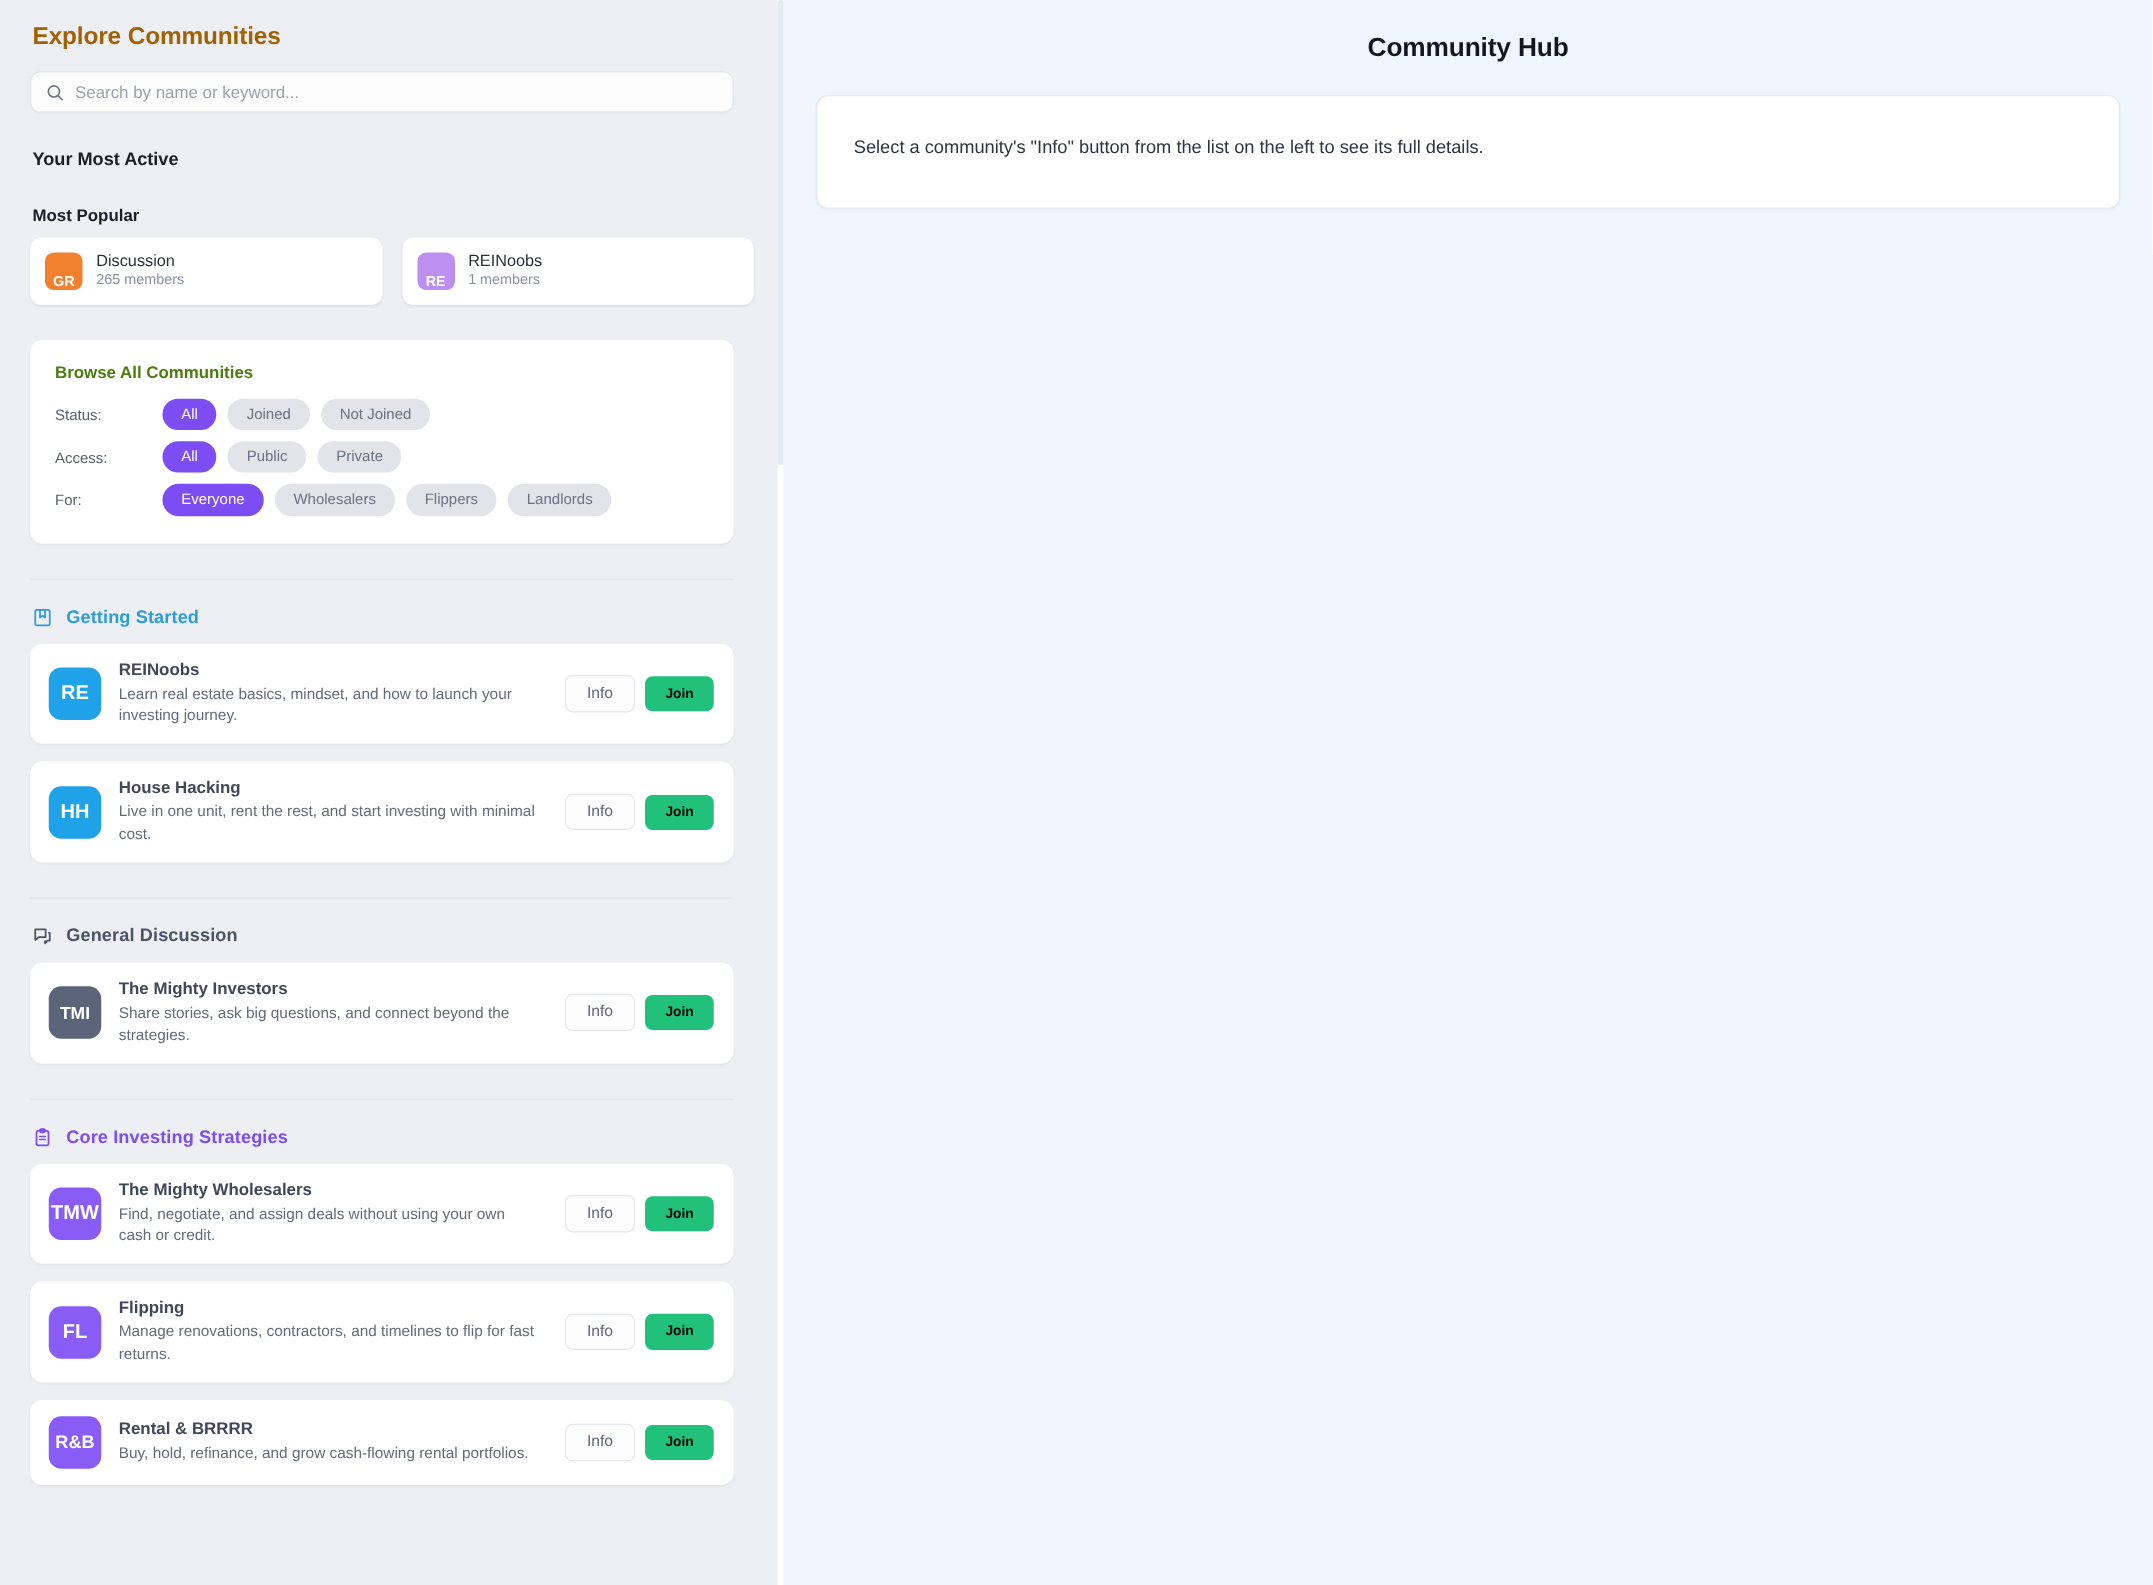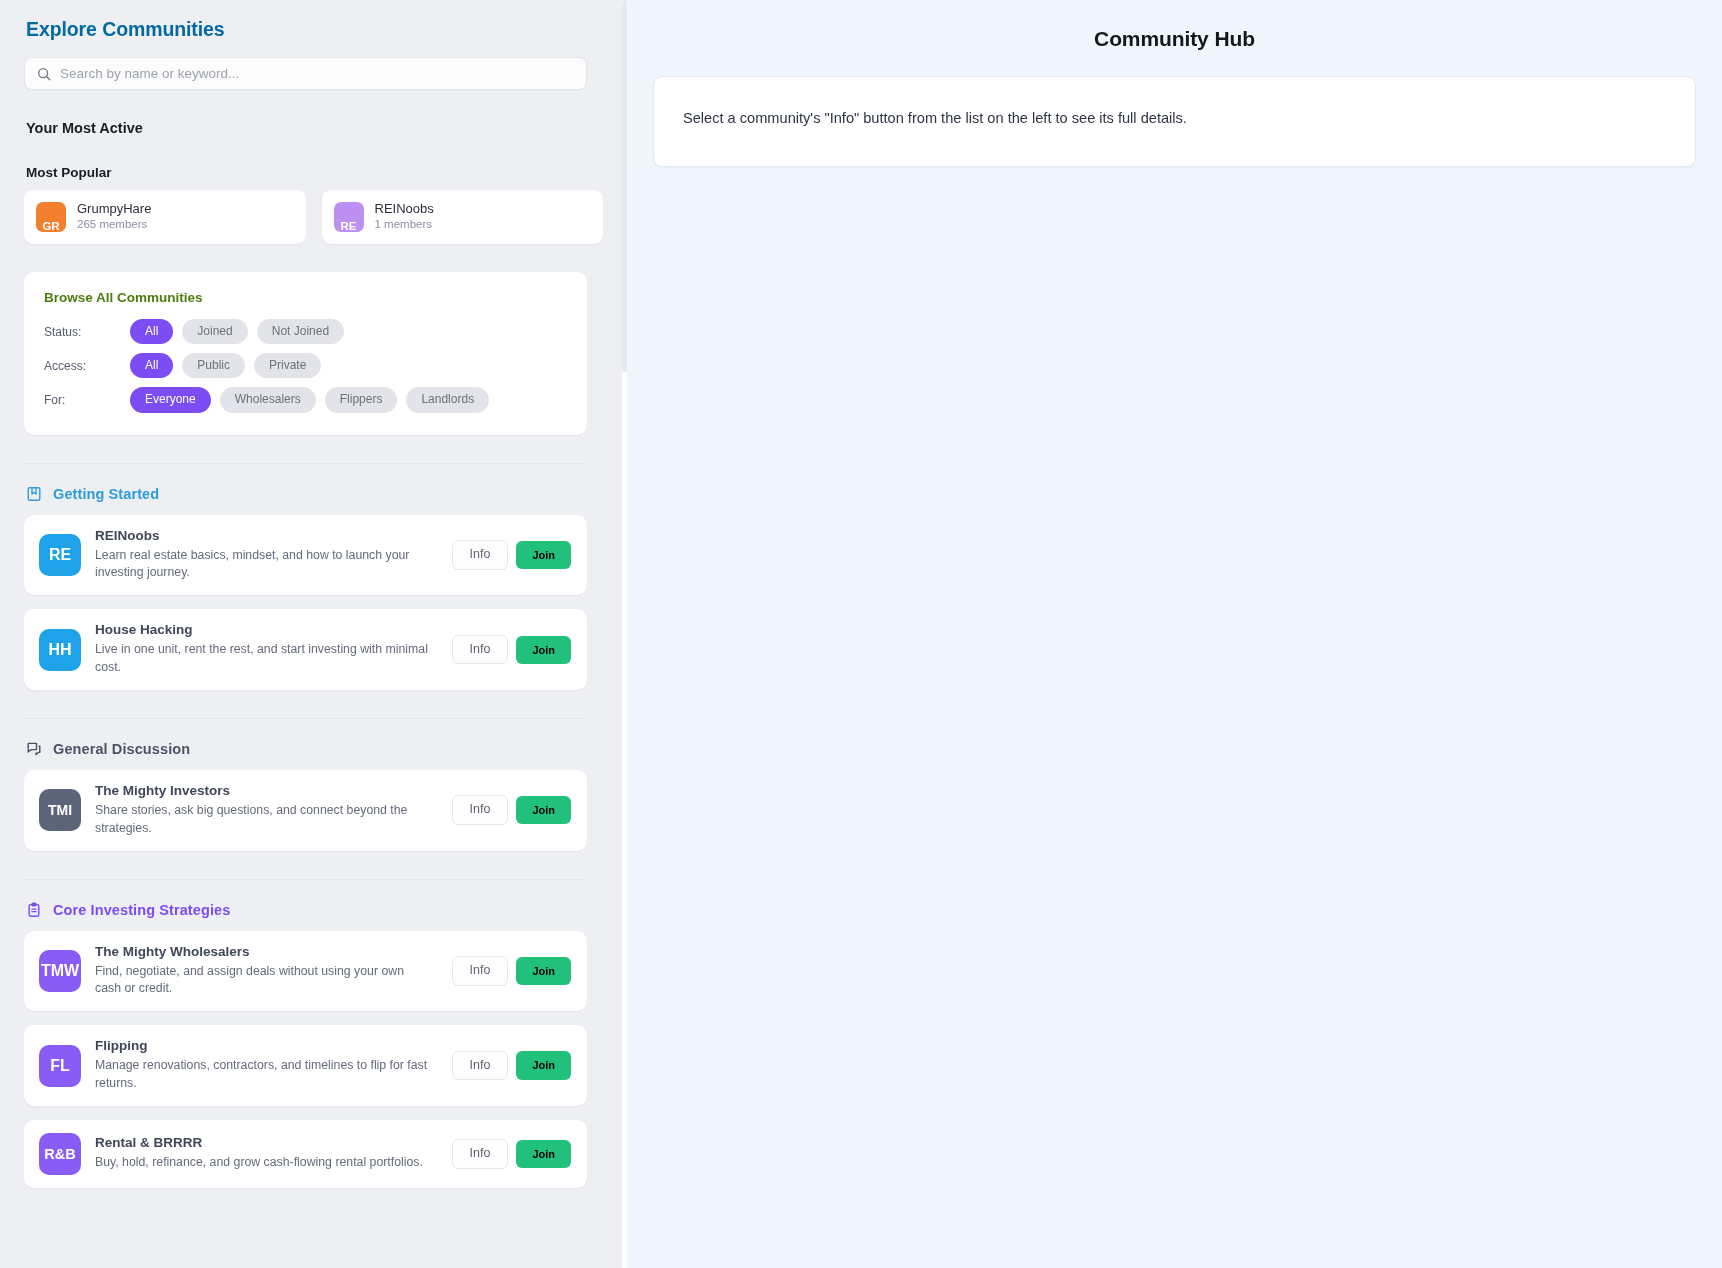--- a/index.html
+++ b/index.html
@@ -18,21 +18,21 @@
     position: relative;
     overflow: hidden;
     padding: 0;
   }
   .left-scroll {
     width: 627px; height: 1268px;
     padding: 18px 24px 0 24px;
     position: relative;
   }
   .explore-title {
-    font-size: 19.5px; font-weight: bold; color: #0369a1;
+    font-size: 19.5px; font-weight: bold; color: #a16207;
     letter-spacing: -0.1px; margin: 0 0 16px 2px;
   }
   .search-wrap {
     height: 33px; background: #FCFCFD;
     border: 1px solid #E3E6EB; border-radius: 8px;
     display: flex; align-items: center; gap: 9px;
     padding: 0 12px; width: 563px;
     box-shadow: 0 1px 1px rgba(16,24,40,.03);
   }
   .search-icon { width: 14px; height: 14px; flex: 0 0 auto; display:block; }
@@ -175,21 +175,21 @@
       <div class="your-most-active">Your Most Active</div>
 
       <div class="most-popular-label">Most Popular</div>
 
       <div class="popular-row">
         <div class="popular-card">
           <div class="pc-avatar" style="background:#F2802E">
             <span>GR</span>
           </div>
           <div>
-            <div class="pc-name">GrumpyHare</div>
+            <div class="pc-name">Discussion</div>
             <div class="pc-members">265 members</div>
           </div>
         </div>
         <div class="popular-card">
           <div class="pc-avatar" style="background:#BD8FF0">
             <span>RE</span>
           </div>
           <div>
             <div class="pc-name">REINoobs</div>
             <div class="pc-members">1 members</div>

